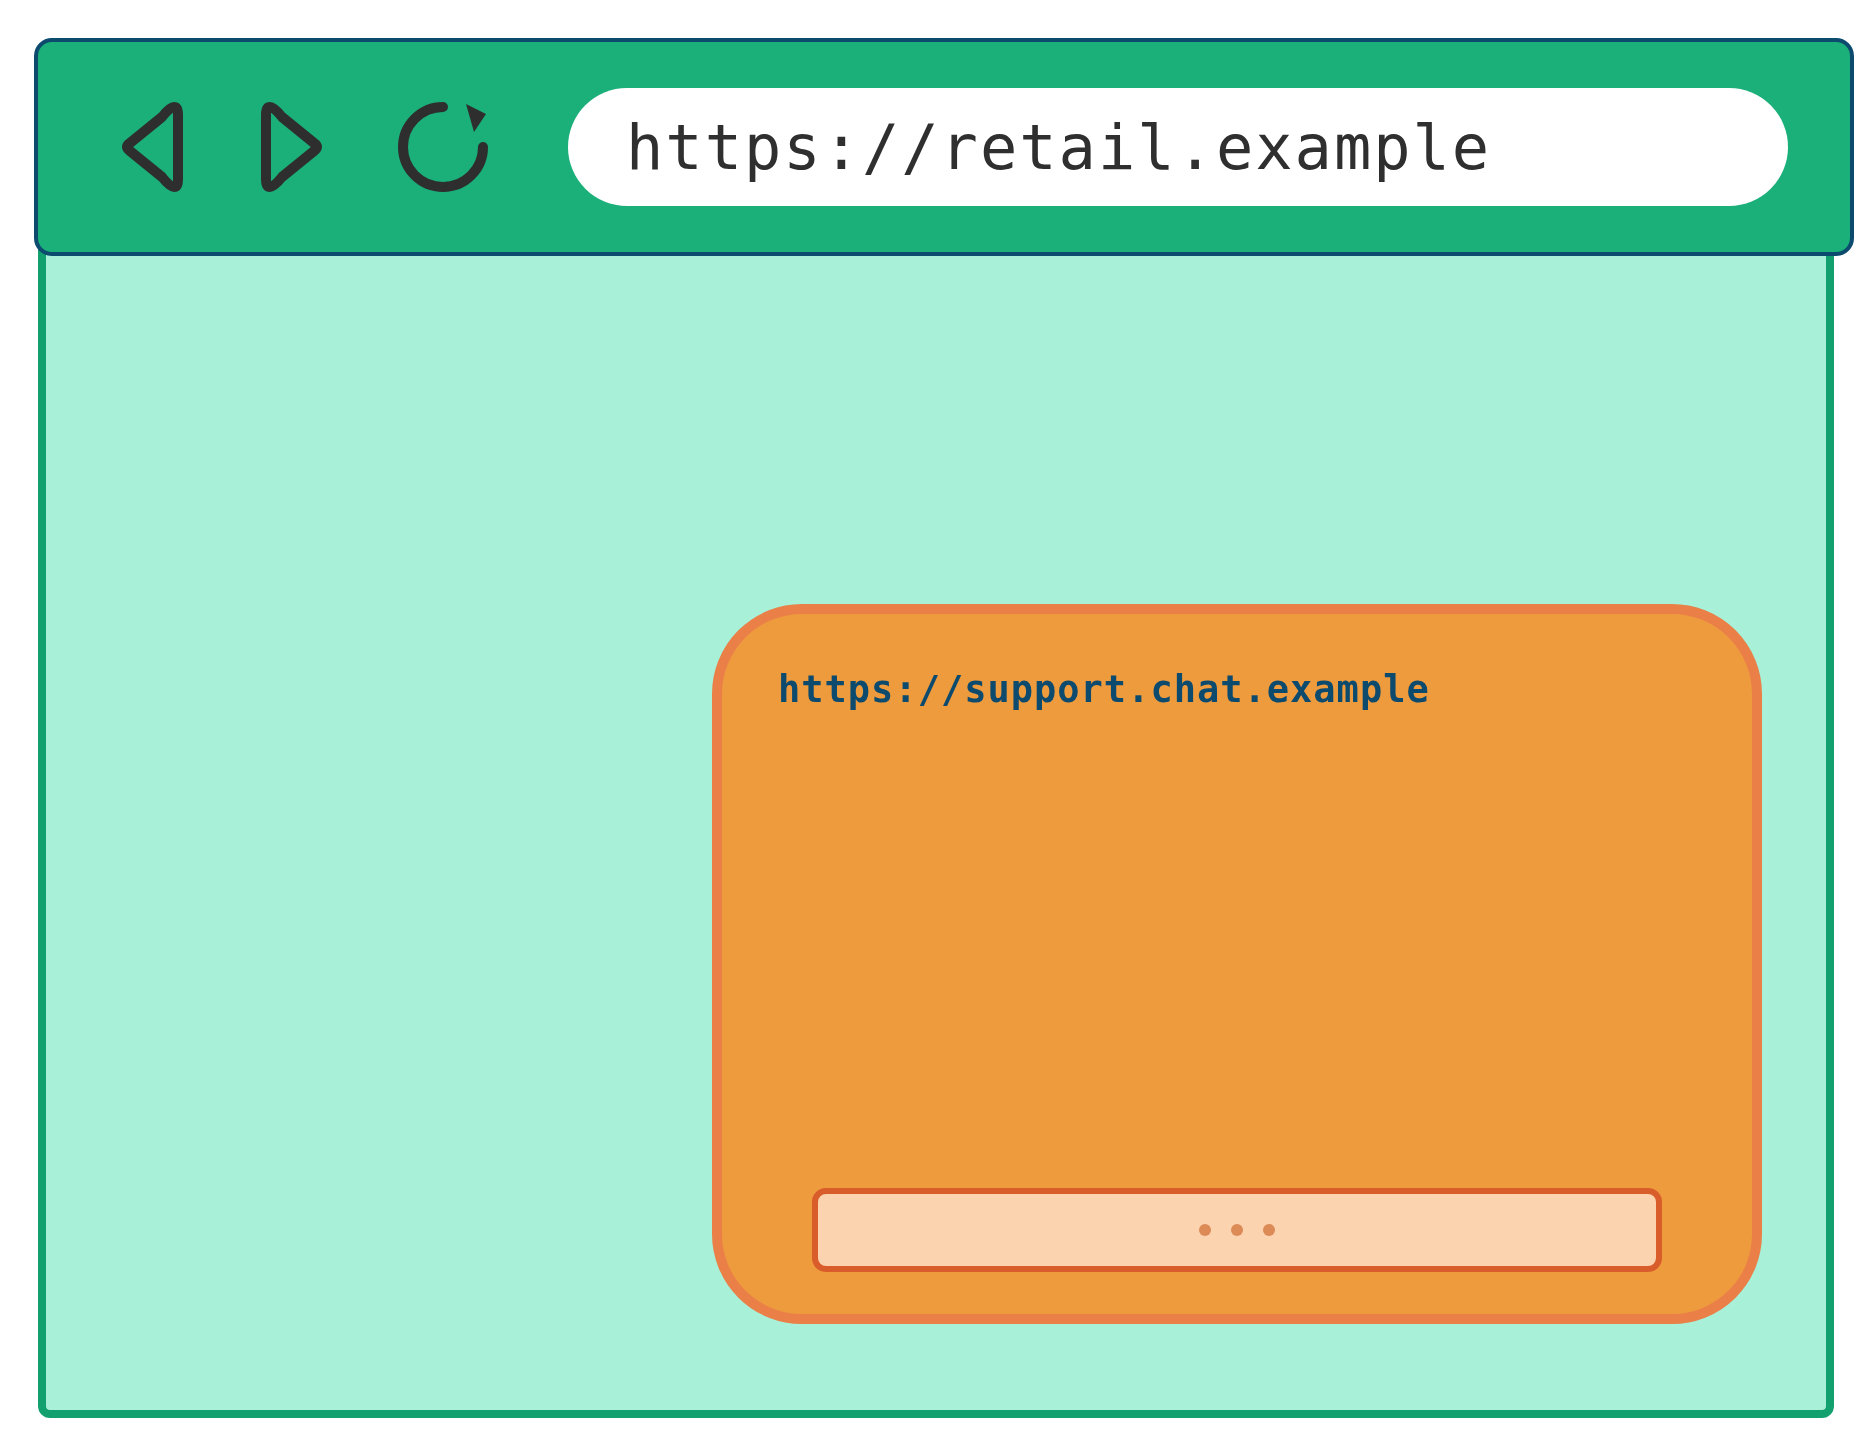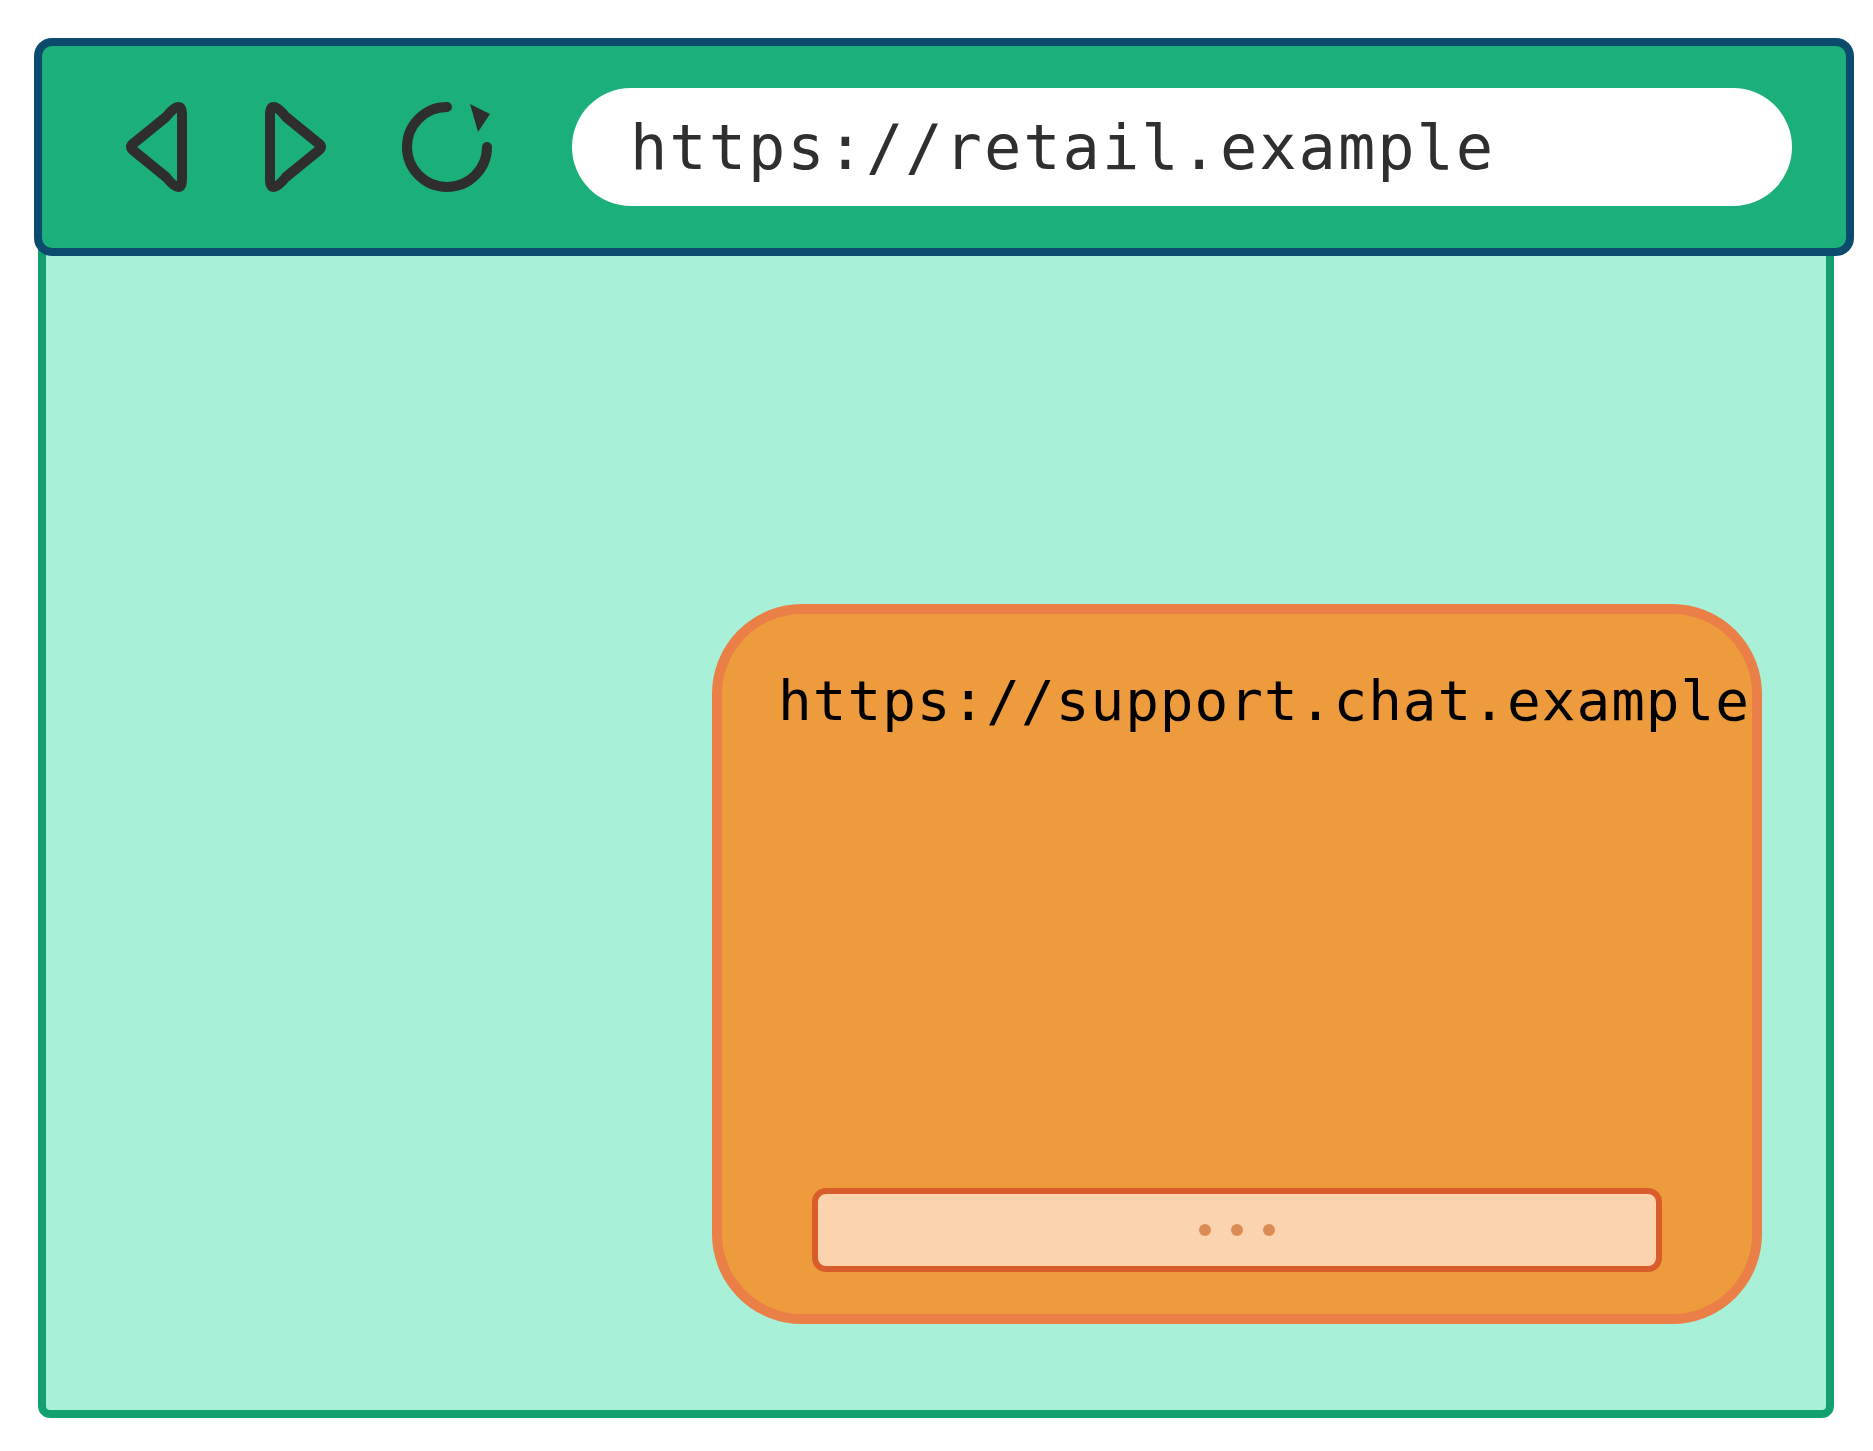--- a/index.html
+++ b/index.html
@@ -27,21 +27,21 @@
     background: #a9f0d8;
     overflow: visible;
   }
   .browser-toolbar {
     position: absolute;
     left: -12px;
     top: -8px;
     width: 1820px;
     height: 218px;
     background: #1bb07a;
-    border: 8px solid #0c4a6e;
+    border: 4px solid #0c4a6e;
     border-radius: 18px;
     display: flex;
     align-items: center;
     padding-left: 70px;
   }
   .nav-buttons {
     display: flex;
     align-items: center;
     gap: 52px;
   }
@@ -82,24 +82,24 @@
     right: 64px;
     bottom: 86px;
     width: 1050px;
     height: 720px;
     background: #ee9b3e;
     border: 10px solid #ea7f48;
     border-radius: 90px;
     padding: 54px 56px 40px 56px;
   }
   .chat-origin {
-    font-size: 56px;
+    font-size: 37px;
     letter-spacing: 1px;
-    color: #000000;
-    font-weight: 400;
+    color: #0c4a6e;
+    font-weight: 700;
   }
   .chat-input {
     position: absolute;
     left: 90px;
     right: 90px;
     bottom: 42px;
     height: 84px;
     background: #fbd3ae;
     border: 6px solid #d95c2b;
     border-radius: 14px;

